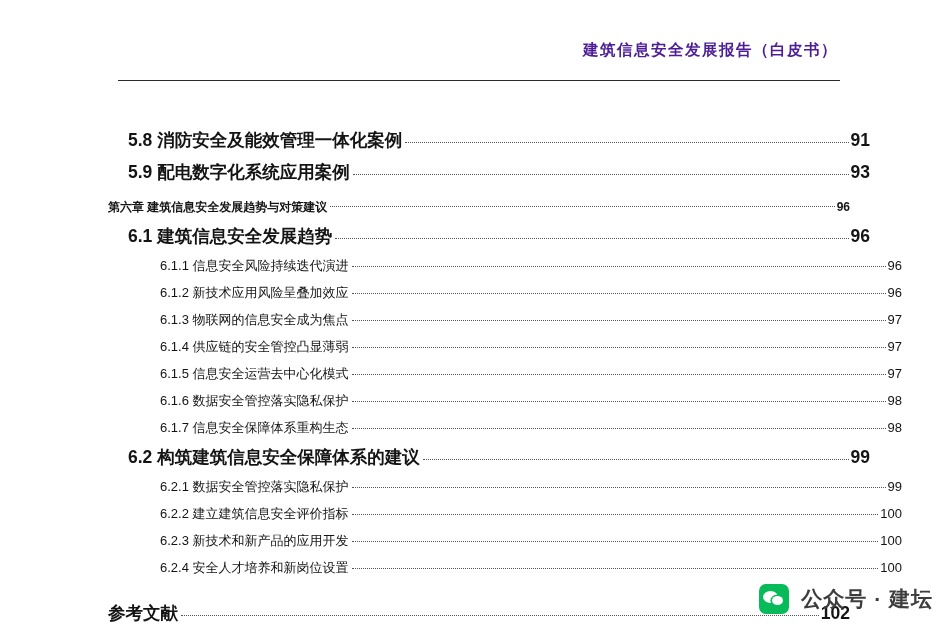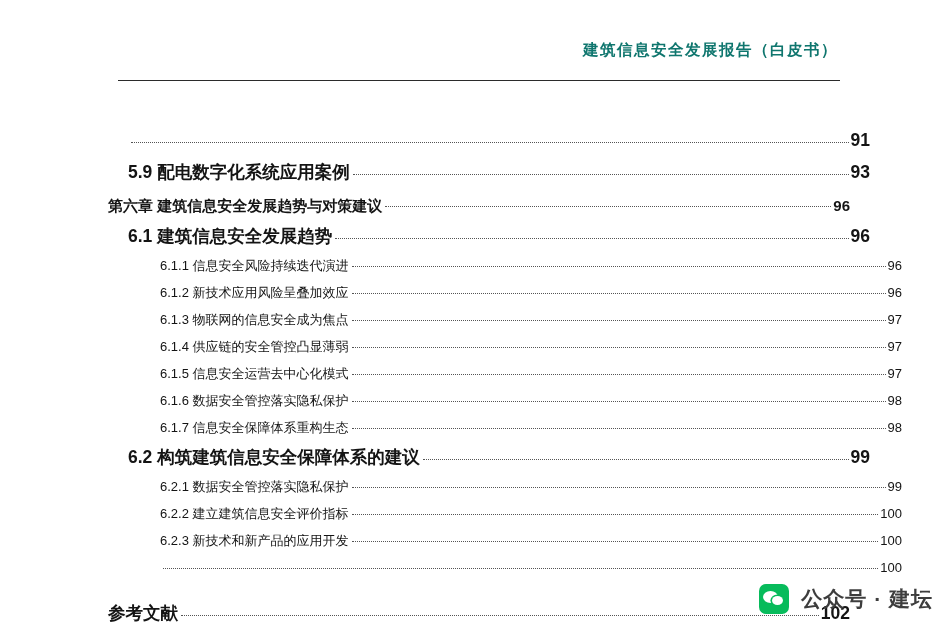--- a/index.html
+++ b/index.html
@@ -28,21 +28,21 @@
   
   .header {
     position: absolute;
     left: 118px;
     top: 40px;
     width: 720px;
     text-align: right;
     font-family: "Liberation Serif", serif;
     font-size: 15.5px;
     letter-spacing: 1.5px;
-    color: #0f766e;
+    color: #4c1d95;
     font-weight: 600;
   }
   .header-rule {
     position: absolute;
     left: 118px;
     top: 80px;
     width: 722px;
     height: 1px;
     background: #2b2b2b;
   }
@@ -83,21 +83,21 @@
   
   .lvl-h2 { 
     font-size: 17.5px;
     font-weight: 700;
     padding-left: 28px;
     height: 31px;
   }
   .lvl-h2 .toc-dots { border-bottom-width: 1.6px; margin-bottom: 6px;}
 
   .lvl-chapter {
-    font-size: 15px;
+    font-size: 12px;
     font-weight: 700;
     padding-left: 8px;
     height: 31px;
     justify-content: space-between;
   }
   .lvl-chapter .toc-dots { border-bottom-width: 1.6px; margin-bottom: 6px; }
 
   .lvl-h3 {
     font-size: 13px;
     font-weight: 400;
@@ -159,20 +159,21 @@
 </head>
 <body>
 
 <div class="page">
 
   <div class="header">建筑信息安全发展报告（白皮书）</div>
   <div class="header-rule"></div>
 
   <div class="toc" id="toc">
       <div class="toc-row lvl-h2">
+        <span class="toc-title">5.8 消防安全及能效管理一体化案例</span>
         <span class="toc-dots"></span>
         <span class="toc-page">91</span>
       </div>
       <div class="toc-row lvl-h2">
         <span class="toc-title">5.9 配电数字化系统应用案例</span>
         <span class="toc-dots"></span>
         <span class="toc-page">93</span>
       </div>
       <div class="toc-row lvl-chapter">
         <span class="toc-title">第六章  建筑信息安全发展趋势与对策建议</span>
@@ -233,20 +234,21 @@
         <span class="toc-title">6.2.2  建立建筑信息安全评价指标</span>
         <span class="toc-dots"></span>
         <span class="toc-page">100</span>
       </div>
       <div class="toc-row lvl-h3">
         <span class="toc-title">6.2.3 新技术和新产品的应用开发</span>
         <span class="toc-dots"></span>
         <span class="toc-page">100</span>
       </div>
       <div class="toc-row lvl-h3">
+        <span class="toc-title">6.2.4  安全人才培养和新岗位设置</span>
         <span class="toc-dots"></span>
         <span class="toc-page">100</span>
       </div>
       <div class="toc-row lvl-ref">
         <span class="toc-title">参考文献</span>
         <span class="toc-dots"></span>
         <span class="toc-page">102</span>
       </div>
     </div>
 

